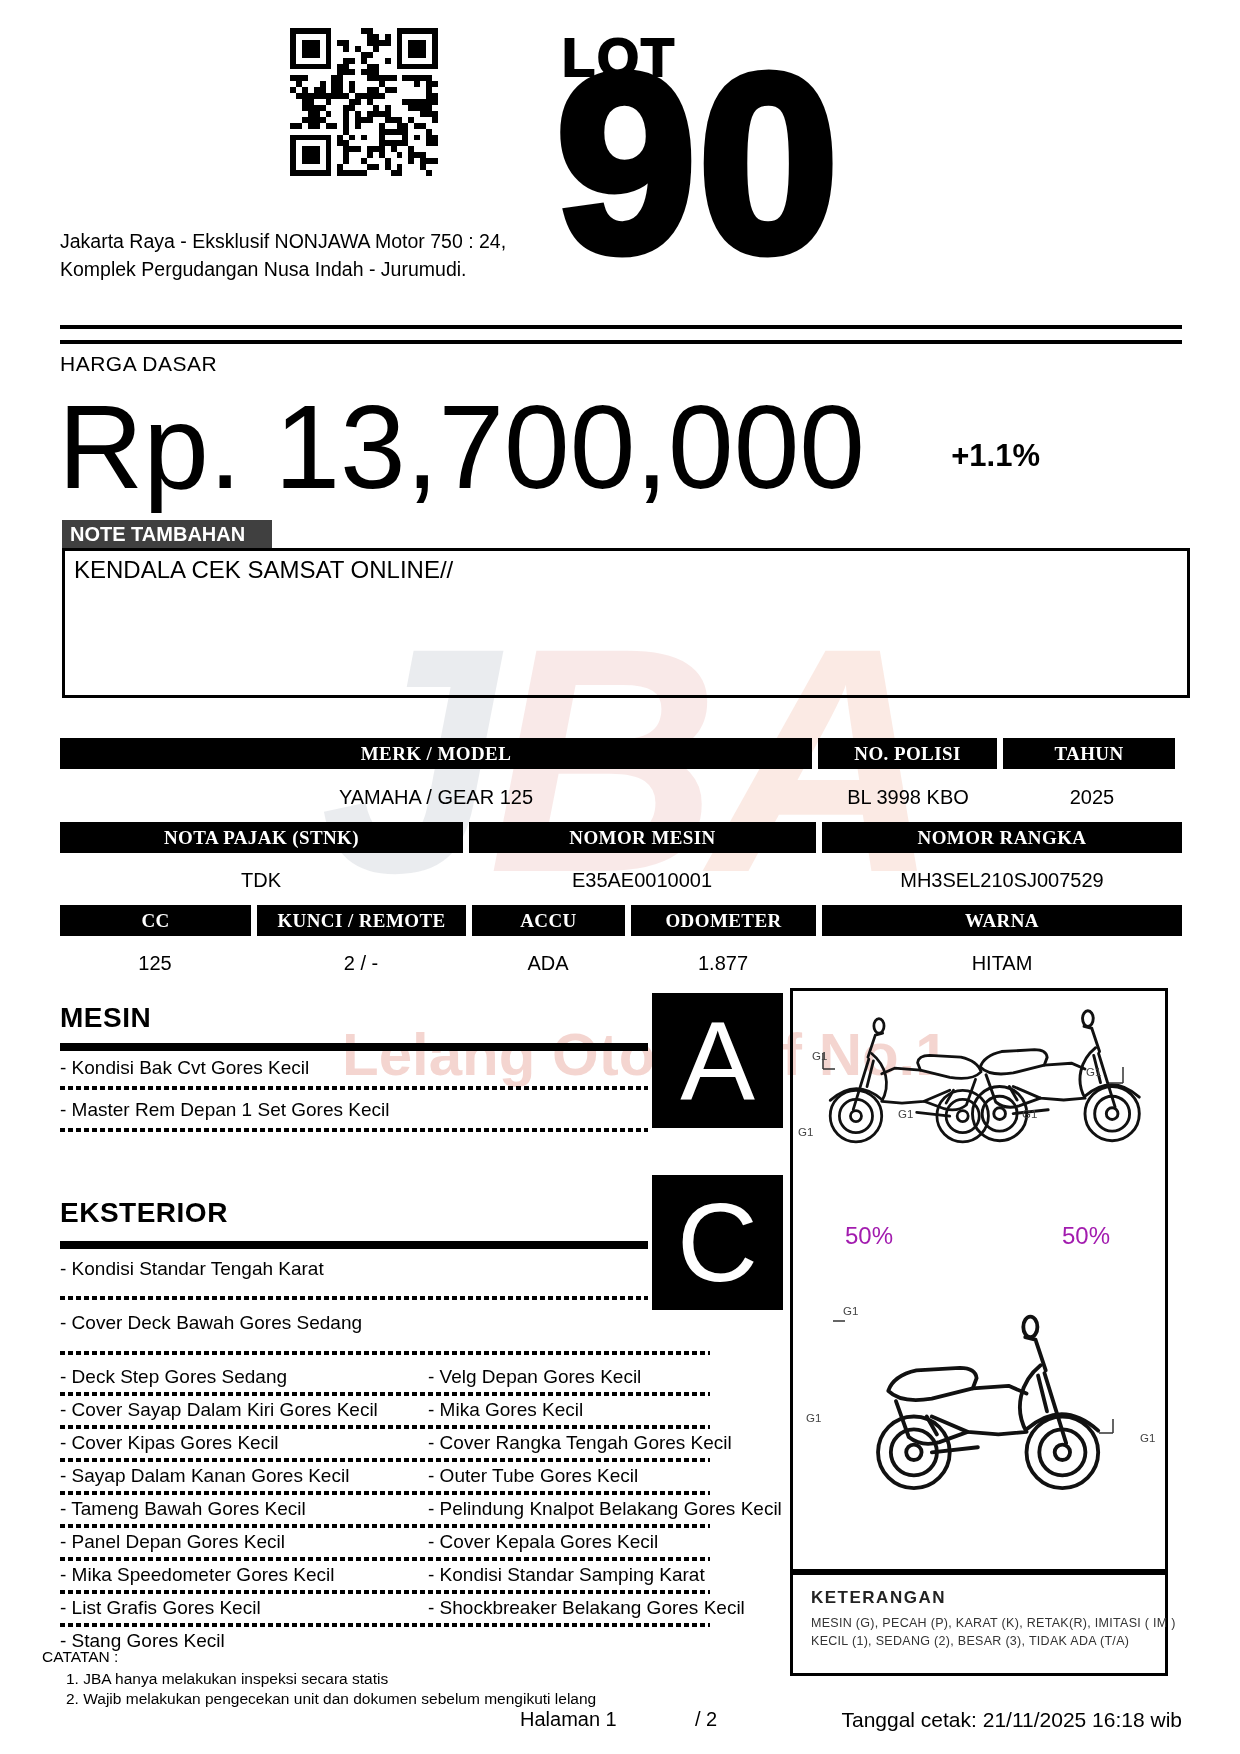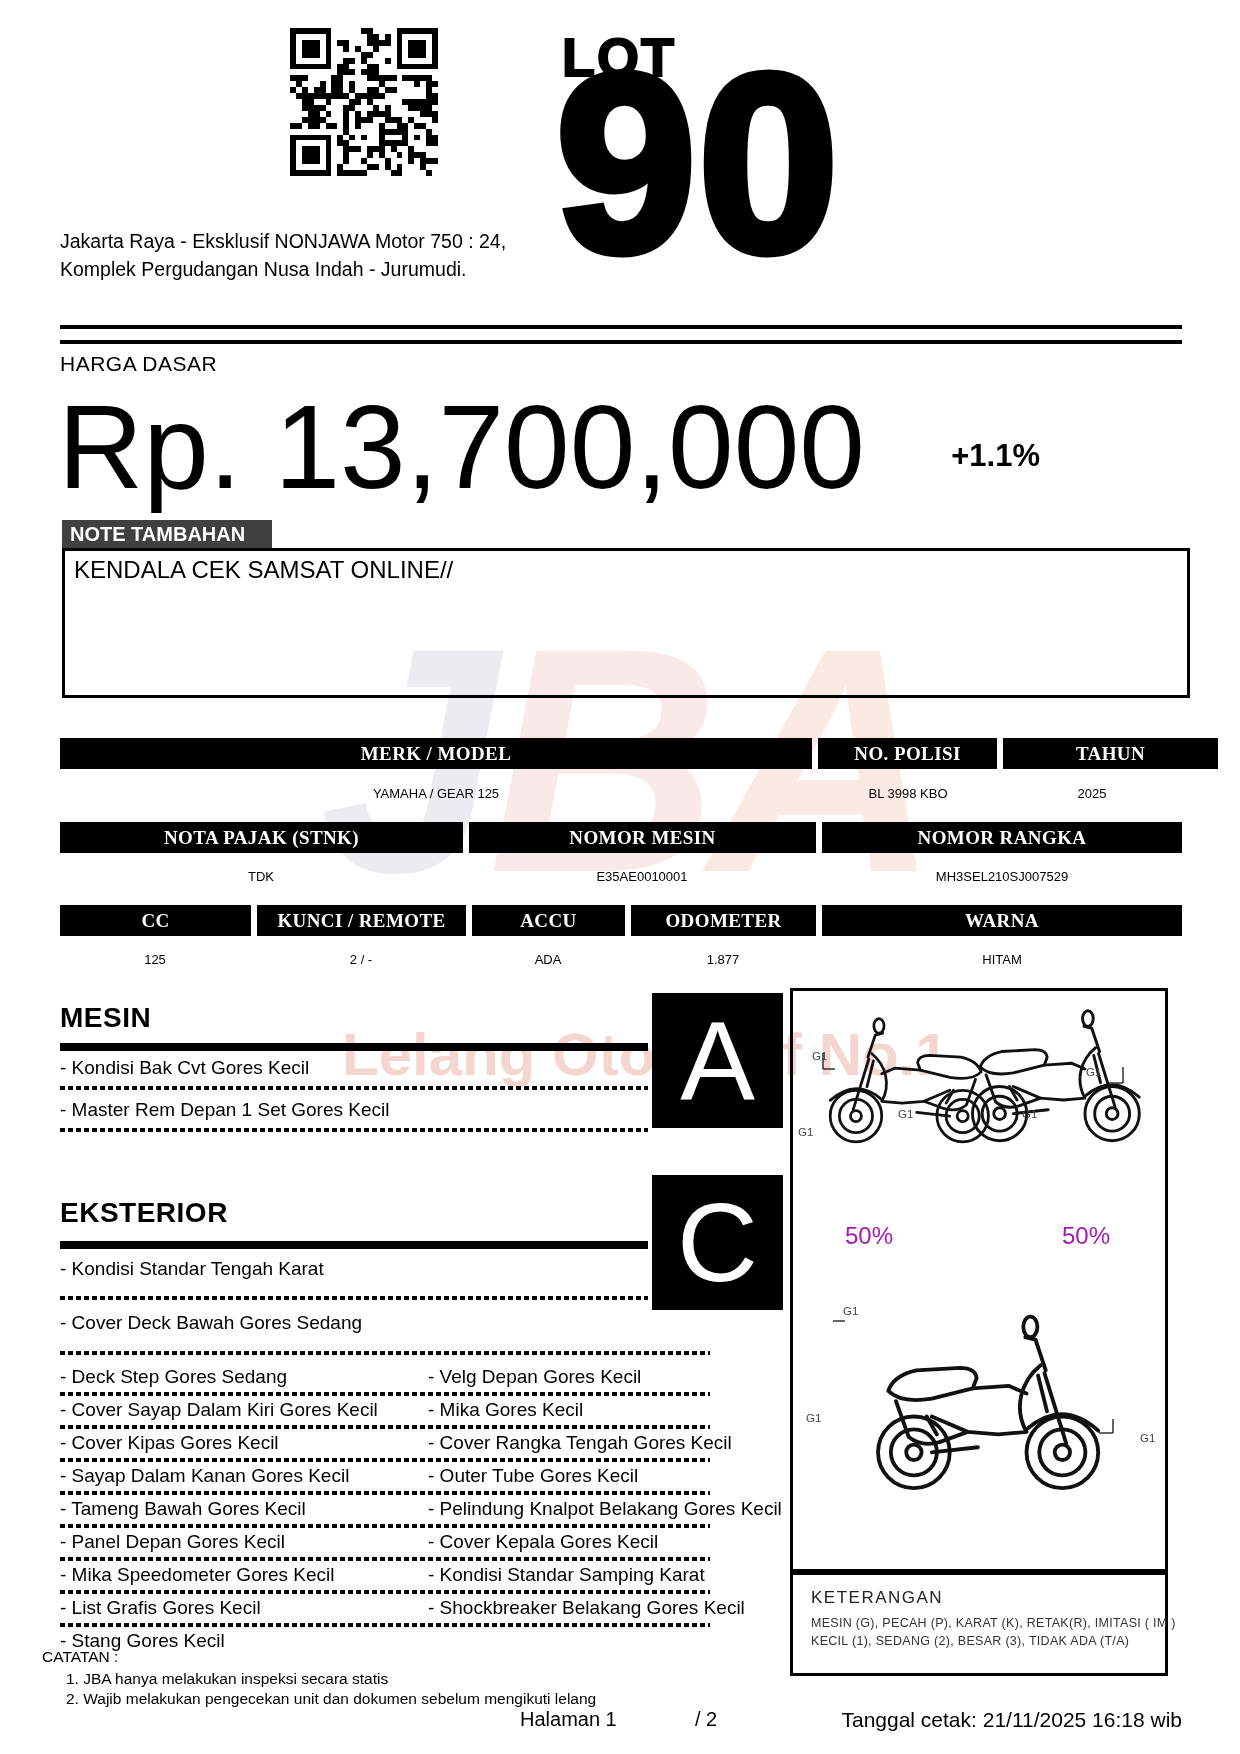--- a/index.html
+++ b/index.html
@@ -28,36 +28,36 @@
   .pct{top:438px;right:200px;font-size:31px;font-weight:700;}
   
   .note-label{left:62px;top:520px;width:202px;height:28px;background:#404040;color:#fff;
               font-size:20px;font-weight:700;line-height:28px;padding-left:8px;}
   .note-box{left:62px;top:548px;width:1104px;height:134px;border:3px solid #000;
             padding:5px 9px;font-size:24px;}
   
   .h-row{position:absolute;display:flex;gap:6px;z-index:1;font-family:Liberation Serif, serif;}
   .h-cell{background:#000;color:#fff;font-size:19px;font-weight:700;text-align:center;
           height:31px;line-height:31px;letter-spacing:0.4px;}
-  .v{position:absolute;transform:translateX(-50%);font-size:13px;white-space:nowrap;z-index:1;}
+  .v{position:absolute;transform:translateX(-50%);font-size:20px;white-space:nowrap;z-index:1;}
   
   .sec-title{font-size:28px;font-weight:700;letter-spacing:0.5px;}
   .sec-rule{background:#000;height:8px;}
   .item{font-size:19px;white-space:nowrap;}
   .dot{height:4px;background-image:repeating-linear-gradient(90deg,#000 0 5px,transparent 5px 8px);}
   .grade-box{position:absolute;left:652px;width:131px;height:135px;background:#000;color:#fff;
              text-align:center;font-size:112px;line-height:135px;z-index:2;}
   .exrow{position:absolute;left:60px;width:650px;height:33px;z-index:1;}
   .exrow .li{position:absolute;left:0;top:0;}
   .exrow .ri{position:absolute;left:368px;top:0;}
   .exrow .dot{position:absolute;left:0;top:26px;width:650px;}
   
   .diagram-box{left:790px;top:988px;width:372px;height:581px;border:3px solid #000;}
   .keterangan-box{left:790px;top:1569px;width:372px;height:101px;border:3px solid #000;}
-  .ket-title{position:absolute;left:18px;top:16px;font-size:17px;font-weight:400;letter-spacing:1.5px;color:#222;}
+  .ket-title{position:absolute;left:18px;top:16px;font-size:17px;font-weight:700;letter-spacing:1.5px;color:#222;}
   .ket-line{position:absolute;left:18px;font-size:12.5px;color:#333;letter-spacing:0.3px;white-space:nowrap;}
   .g1{position:absolute;font-size:11.5px;color:#444;z-index:1;}
   .pct50{position:absolute;top:1222px;font-size:24px;color:#a21caf;z-index:1;}
   
   .catatan-label{left:42px;top:1648px;font-size:15.5px;}
   .catatan-item{left:66px;top:1670px;font-size:15.5px;}
   .catatan-item2{left:66px;top:1690px;font-size:15.5px;}
   .footer-page{left:520px;top:1708px;font-size:20px;}
   .footer-of{left:695px;top:1708px;font-size:20px;}
   .footer-printed{right:58px;top:1708px;font-size:21px;}
@@ -296,21 +296,21 @@
   <div class="abs harga-label z1">HARGA DASAR</div>
   <div class="abs price z1">Rp. 13,700,000</div>
   <div class="abs pct z1">+1.1%</div>
 
   <div class="abs note-label z1">NOTE TAMBAHAN</div>
   <div class="abs note-box z1">KENDALA CEK SAMSAT ONLINE//</div>
 
   <div class="h-row" style="left:60px;top:738px;">
     <div class="h-cell" style="width:752px;">MERK / MODEL</div>
     <div class="h-cell" style="width:179px;">NO. POLISI</div>
-    <div class="h-cell" style="width:215px;">TAHUN</div>
+    <div class="h-cell" style="width:172px;">TAHUN</div>
   </div>
   <div class="v" style="left:436px;top:786px;">YAMAHA / GEAR 125</div>
   <div class="v" style="left:908px;top:786px;">BL 3998 KBO</div>
   <div class="v" style="left:1092px;top:786px;">2025</div>
 
   <div class="h-row" style="left:60px;top:822px;">
     <div class="h-cell" style="width:403px;">NOTA PAJAK (STNK)</div>
     <div class="h-cell" style="width:347px;">NOMOR MESIN</div>
     <div class="h-cell" style="width:360px;">NOMOR RANGKA</div>
   </div>

